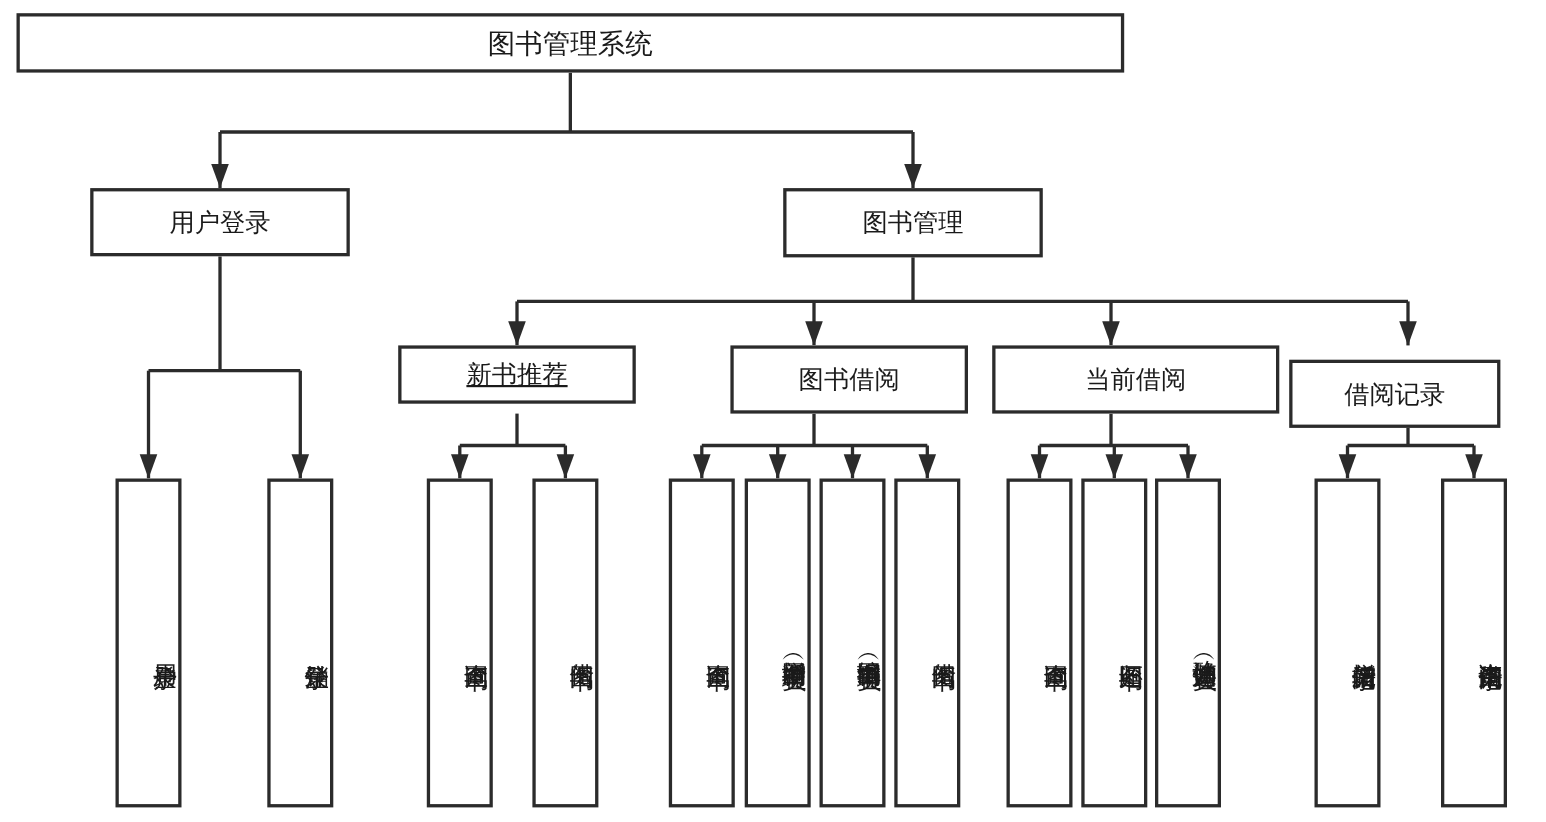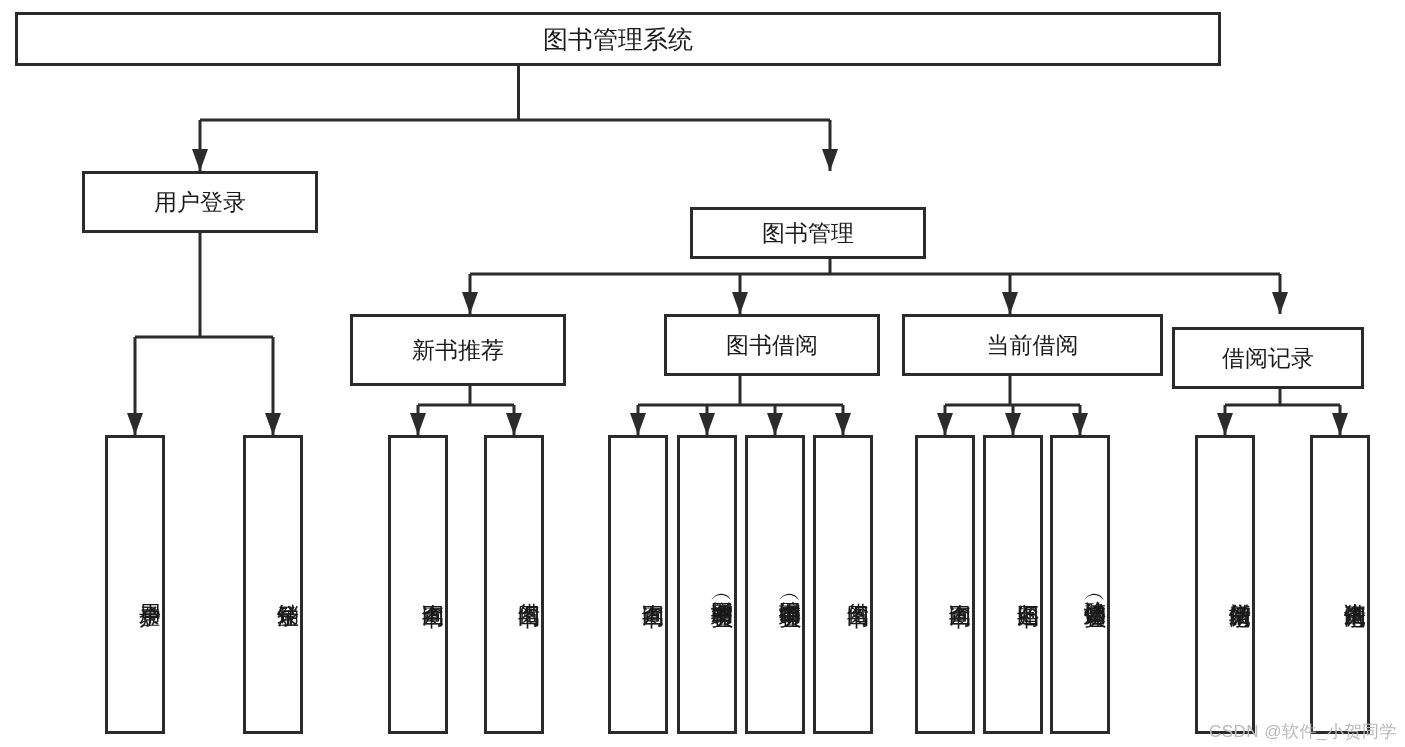--- a/index.html
+++ b/index.html
@@ -136,30 +136,30 @@
         <line x1="1280" y1="376" x2="1280" y2="405" class="wire"></line>
         <line x1="1225" y1="405" x2="1340" y2="405" class="wire"></line>
         <line x1="1225" y1="405" x2="1225" y2="435" class="wire"></line>
         <polygon points="1217,413 1233,413 1225,435" class="arrowhead"></polygon>
         <line x1="1340" y1="405" x2="1340" y2="435" class="wire"></line>
         <polygon points="1332,413 1348,413 1340,435" class="arrowhead"></polygon>
       </g>
   </svg>
 
   <div id="nodes-layer">
-      <div class="node level0" style="left: 15px; top: 12px; width: 1206px; height: 54px;">
+      <div class="node level0" style="left: 15px; top: 12px; width: 1007px; height: 54px;">
         <span>图书管理系统</span>
       </div>
       <div class="node level1" style="left: 82px; top: 171px; width: 236px; height: 62px;">
         <span>用户登录</span>
       </div>
-      <div class="node level1" style="left: 690px; top: 171px; width: 236px; height: 52px; margin-top: 36px;">
+      <div class="node level1" style="left: 712px; top: 171px; width: 236px; height: 63px;">
         <span>图书管理</span>
       </div>
-      <div class="node level2" style="left: 350px; top: 314px; width: 216px; height: 72px;">
+      <div class="node level2" style="left: 362px; top: 314px; width: 216px; height: 53px; text-decoration: underline;">
         <span>新书推荐</span>
       </div>
       <div class="node level2" style="left: 632px; top: 314px; width: 216px; height: 62px; margin-left: 32px;">
         <span>图书借阅</span>
       </div>
       <div class="node level2" style="left: 902px; top: 314px; width: 261px; height: 62px;">
         <span>当前借阅</span>
       </div>
       <div class="node level2" style="left: 1172px; top: 327px; width: 192px; height: 62px;">
         <span>借阅记录</span>
@@ -198,14 +198,13 @@
         <span class="vtext">确认归还（管理员）</span>
       </div>
       <div class="node  leaf" style="left: 1195px; top: 435px; width: 60px; height: 299px;">
         <span class="vtext">新增借阅记录</span>
       </div>
       <div class="node  leaf" style="left: 1310px; top: 435px; width: 60px; height: 299px;">
         <span class="vtext">查询借阅记录</span>
       </div>
     </div>
 
-  <div id="watermark">CSDN @软件_小贺同学</div>
 </div>
 
 </body></html>

